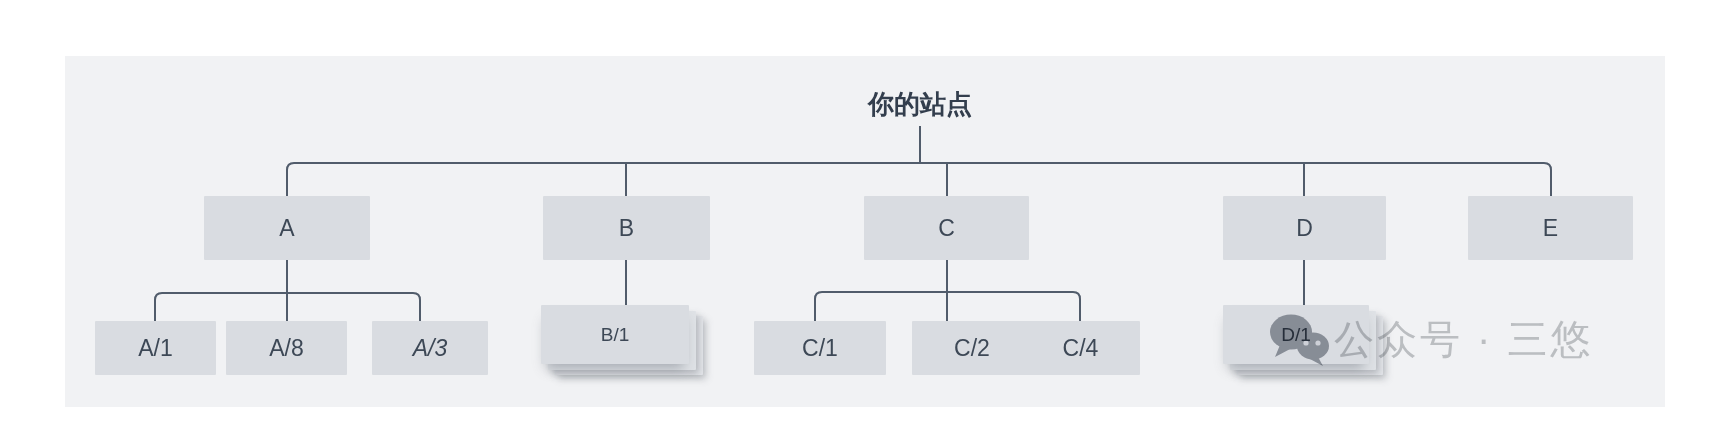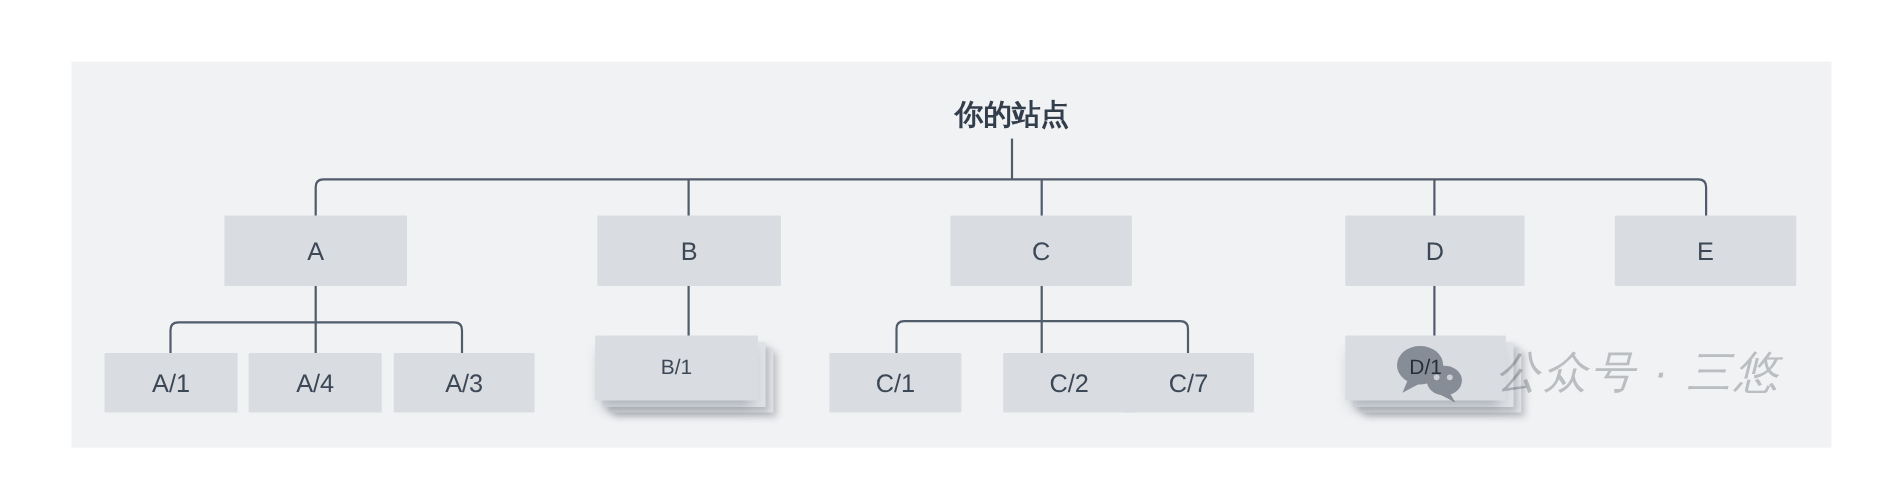--- a/index.html
+++ b/index.html
@@ -57,24 +57,23 @@
     background:#d9dce1;
     display:flex; align-items:center; justify-content:center;
     color:#3d4856; font-size:19px;
     border-radius:1px;
     box-shadow:0 9px 12px -5px rgba(96,102,112,0.45);
   }
   .watermark {
     position:absolute;
     left:1268px; top:312px;
     display:flex; align-items:center;
-    gap:28px;
+    gap:2px;
     mix-blend-mode:multiply;
     pointer-events:none;
-    font-style:italic;
   }
   .watermark-text {
     font-size:40px; line-height:52px;
     color:#c6c8ca;
     letter-spacing:3px;
     white-space:nowrap;
   }
 </style>
 </head>
 <body>
@@ -120,42 +119,42 @@
     <span>D</span>
   </div>
   <div class="node lv1" style="left:1468px;width:165px;">
     <span>E</span>
   </div>
 
   <div class="node lv2" style="left:95px;width:121px;">
     <span>A/1</span>
   </div>
   <div class="node lv2" style="left:226px;width:121px;">
-    <span>A/4</span>
+    <span>A/8</span>
   </div>
-  <div class="node lv2" style="left:358px;width:128px;">
+  <div class="node lv2" style="left:372px;width:116px;font-style:italic;">
     <span>A/3</span>
   </div>
 
   <div class="stack-wrap" style="left:541px;width:148px;">
     <div class="stack-layer l2"></div>
     <div class="stack-layer l1"></div>
     <div class="stack-card">
       <span>B/1</span>
     </div>
   </div>
 
-  <div class="node lv2" style="left:754px;width:120px;">
+  <div class="node lv2" style="left:754px;width:132px;">
     <span>C/1</span>
   </div>
   <div class="node lv2" style="left:887px;width:120px;margin-left:25px;">
     <span>C/2</span>
   </div>
   <div class="node lv2" style="left:1021px;width:119px;">
-    <span>C/7</span>
+    <span>C/4</span>
   </div>
 
   <div class="stack-wrap" style="left:1223px;width:146px;">
     <div class="stack-layer l2"></div>
     <div class="stack-layer l1"></div>
     <div class="stack-card">
       <span>D/1</span>
     </div>
   </div>
 

